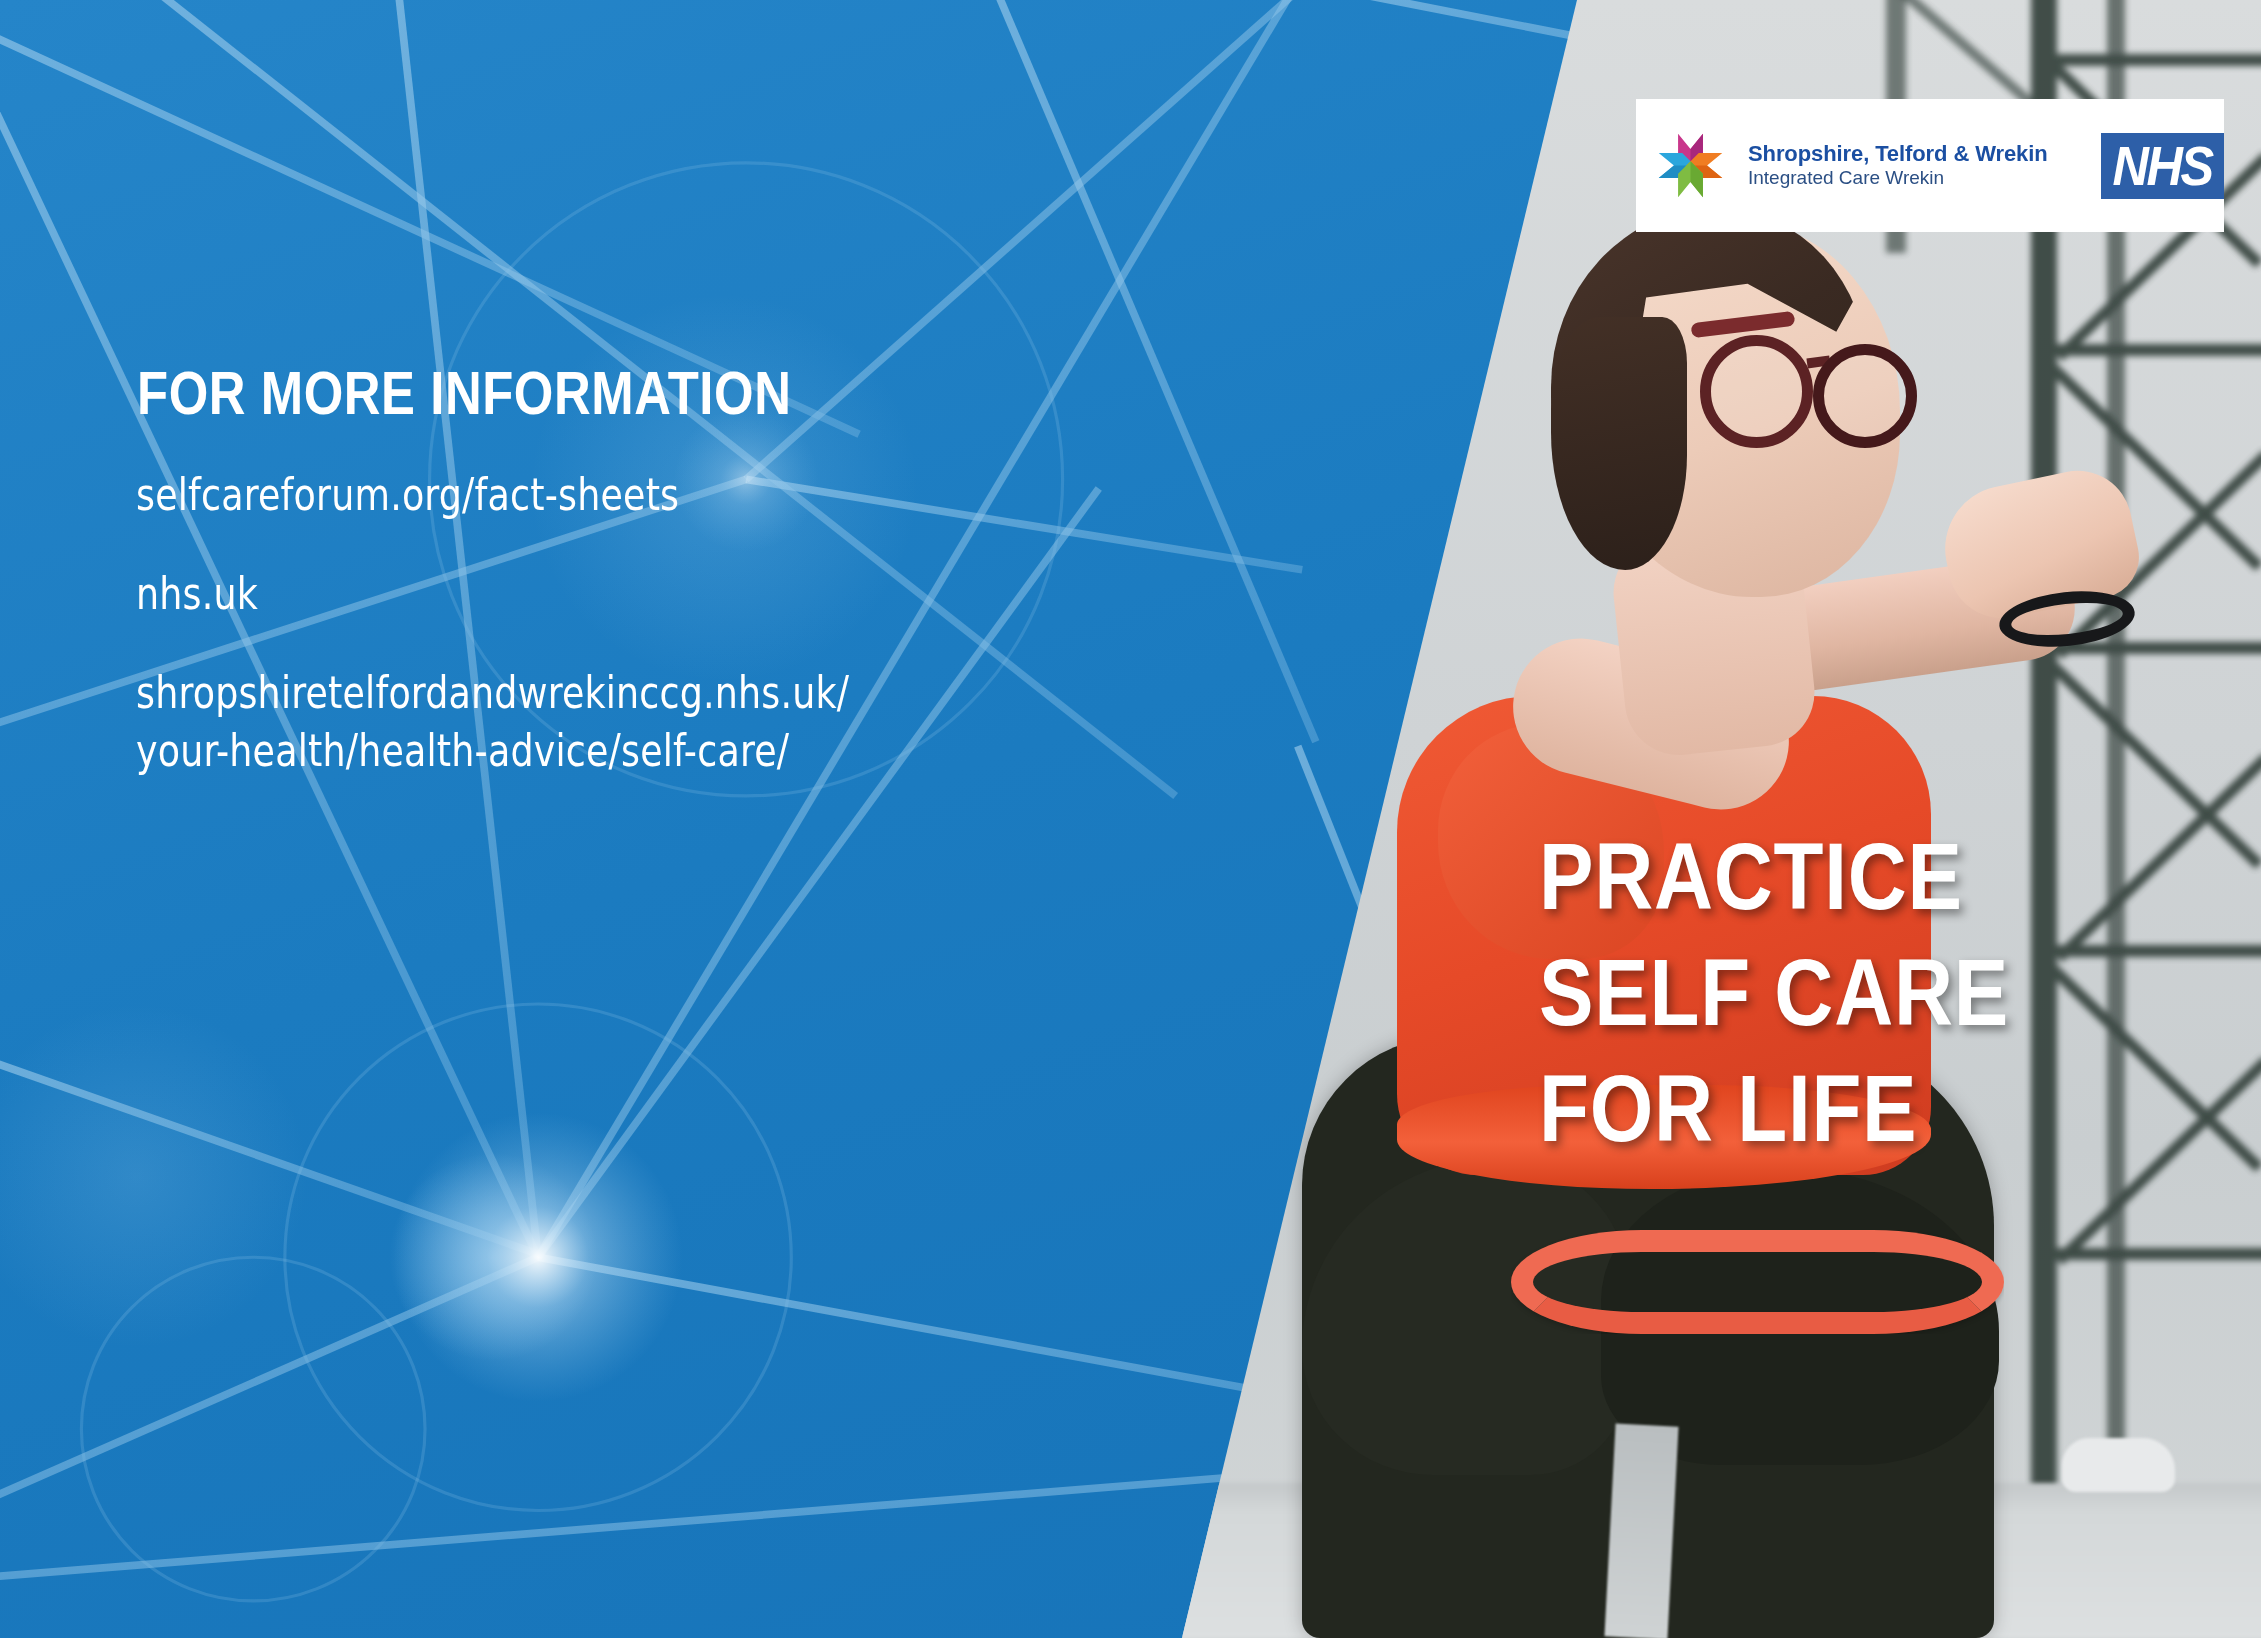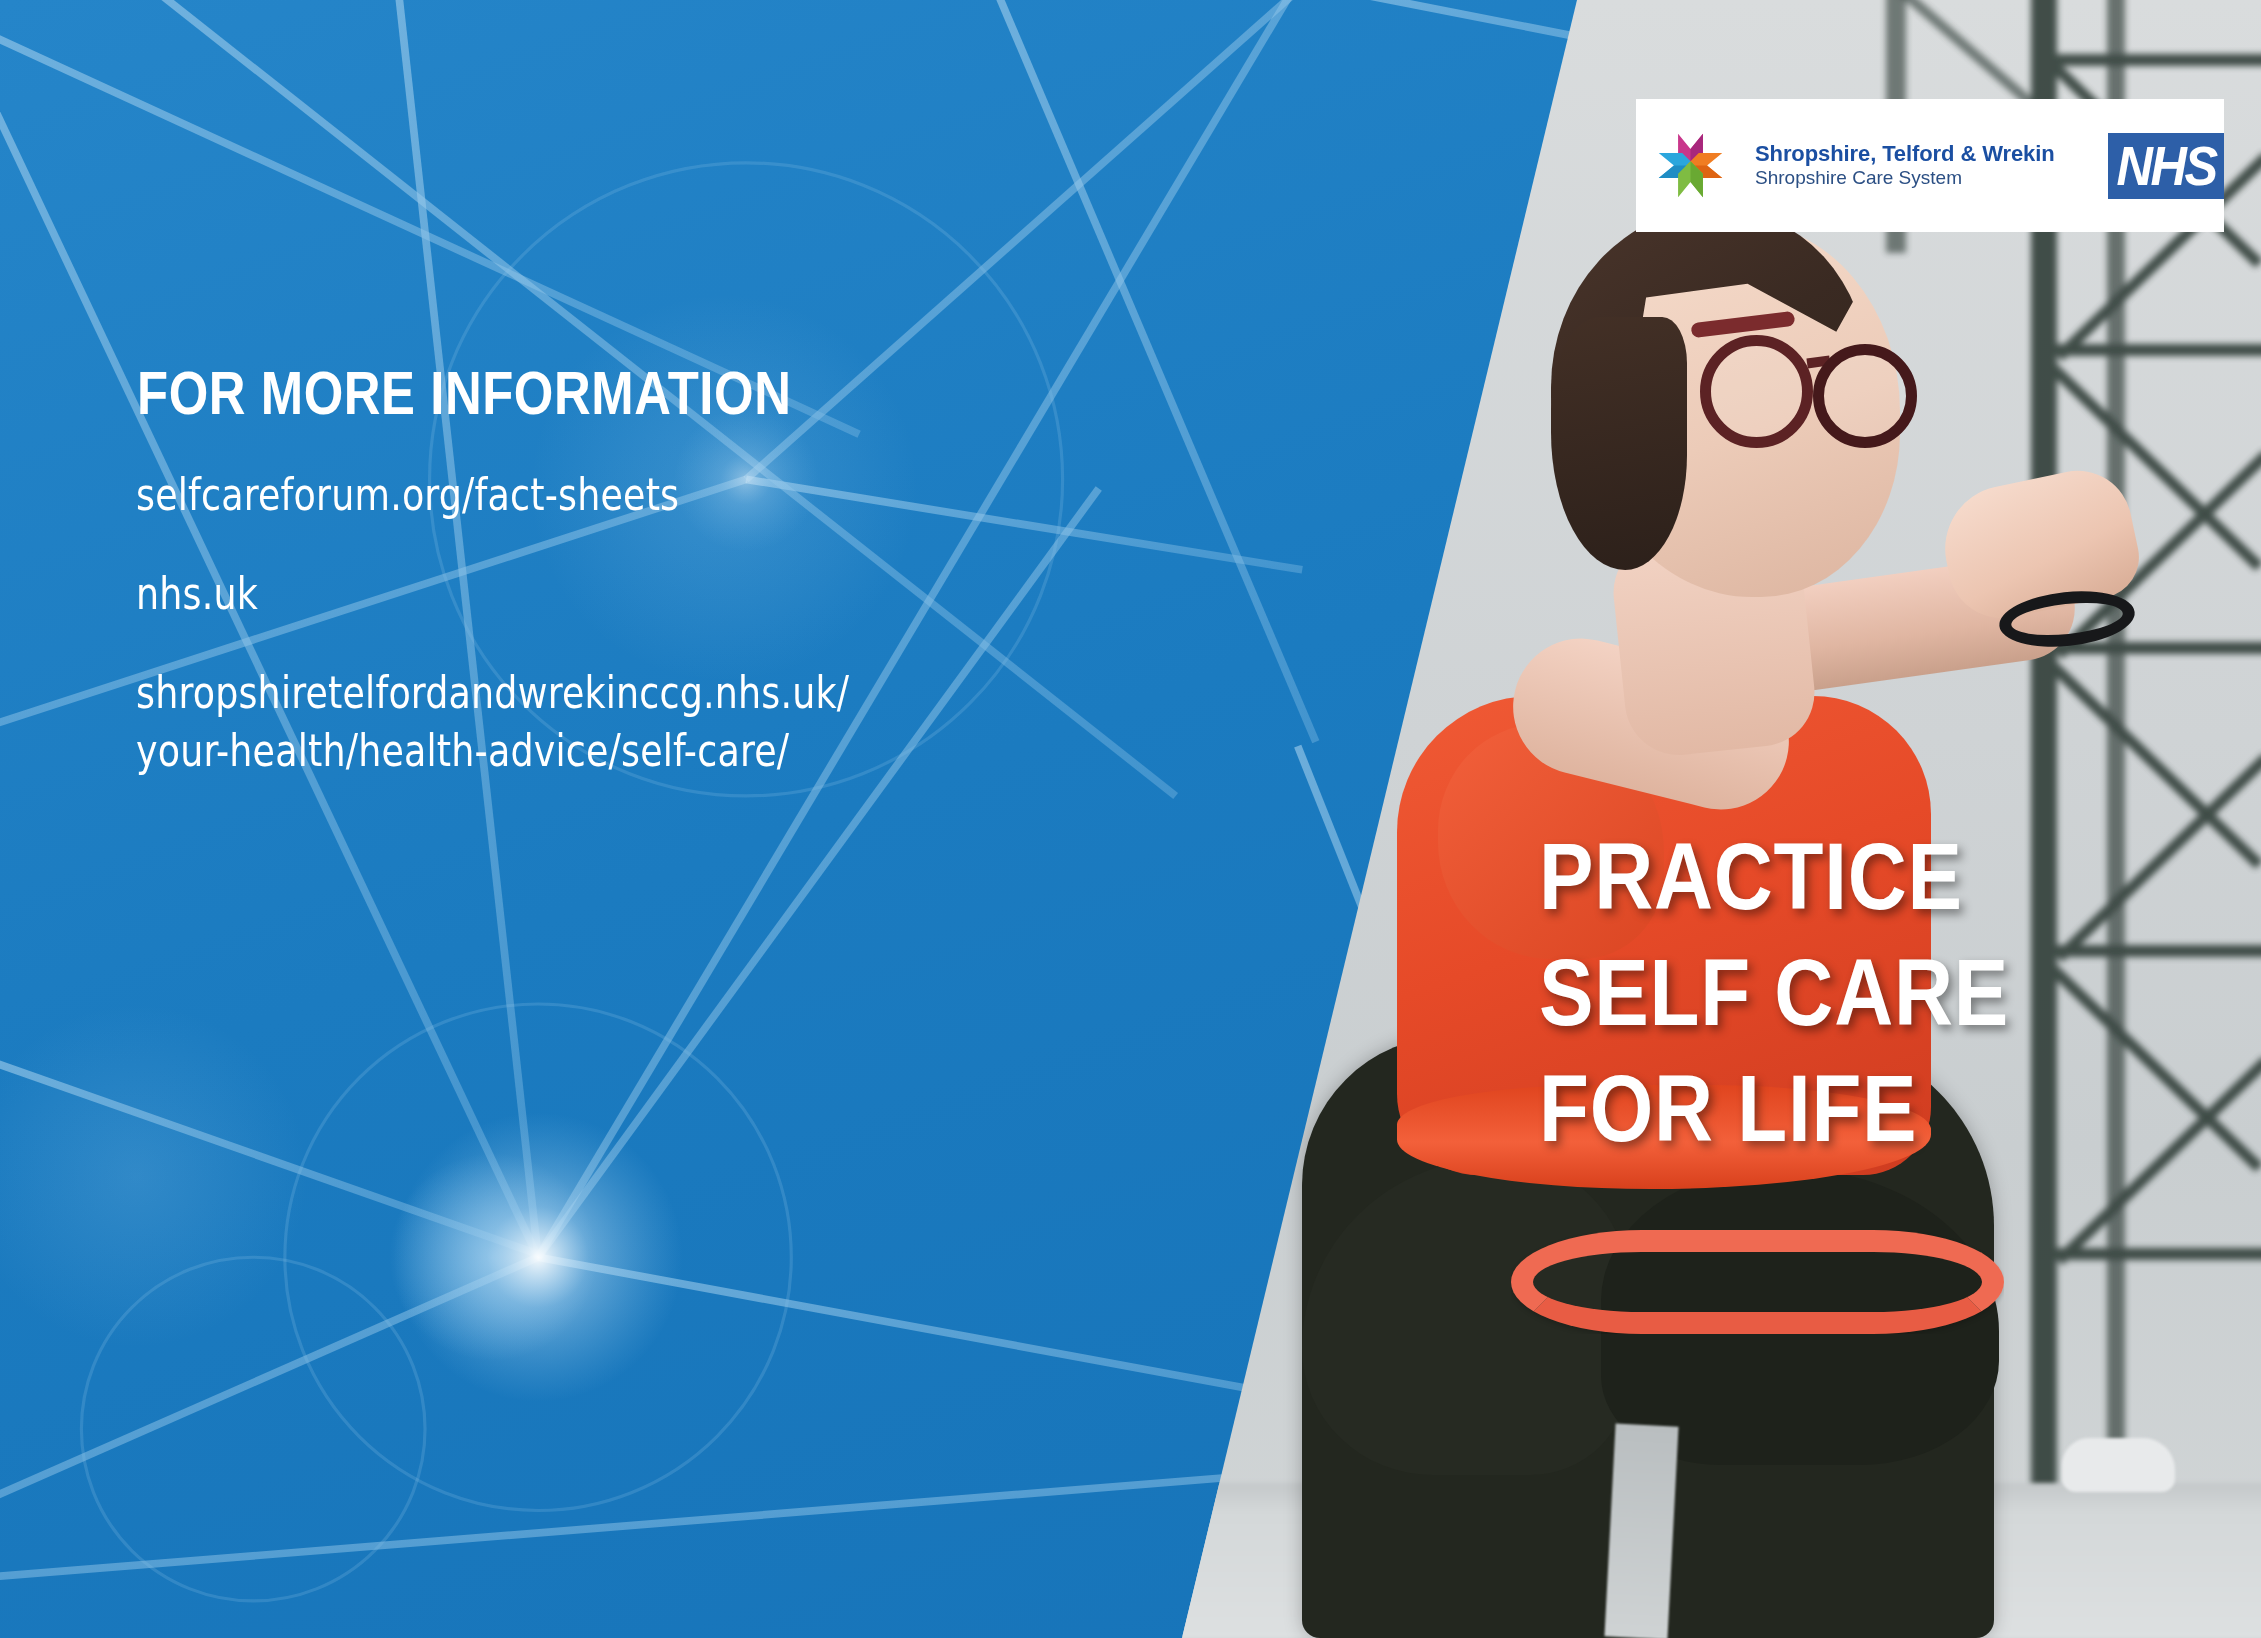--- a/index.html
+++ b/index.html
@@ -249,21 +249,21 @@
     background: #ffffff;
     display: flex;
     align-items: center;
   }
   .ics-logo {
     display: flex;
     align-items: center;
     margin-left: 20px;
   }
   .ics-star { width: 69px; height: 69px; flex: none; }
-  .ics-text { margin-left: 30px; }
+  .ics-text { margin-left: 23px; }
   .ics-title {
     font-family: "Liberation Sans", sans-serif;
     font-weight: bold;
     font-size: 22px;
     color: #1b4fa2;
     letter-spacing: -0.1px;
     line-height: 1.05;
     white-space: nowrap;
   }
   .ics-sub {
@@ -481,21 +481,21 @@
         <polygon points="26,50 4,68 38,68 56,50" fill="#1f8dc4"></polygon>
 
         <polygon points="96,32 74,50 96,68 62,68 44,50 62,32" fill="#f07d22"></polygon>
         <polygon points="74,50 96,68 62,68 44,50" fill="#de6412"></polygon>
 
         <polygon points="32,96 50,74 68,96 68,62 50,44 32,62" fill="#7fbc42"></polygon>
         <polygon points="50,74 68,96 68,62 50,44" fill="#69a932"></polygon>
       </svg>
       <div class="ics-text">
         <div class="ics-title">Shropshire, Telford &amp; Wrekin</div>
-        <div class="ics-sub">Shropshire Care System</div>
+        <div class="ics-sub">Integrated Care Wrekin</div>
       </div>
     </div>
     <div class="nhs-box">
       <span class="nhs-text">NHS</span>
     </div>
   </div>
 
   <div class="info-heading">FOR MORE INFORMATION</div>
 
   <div class="info-links">

